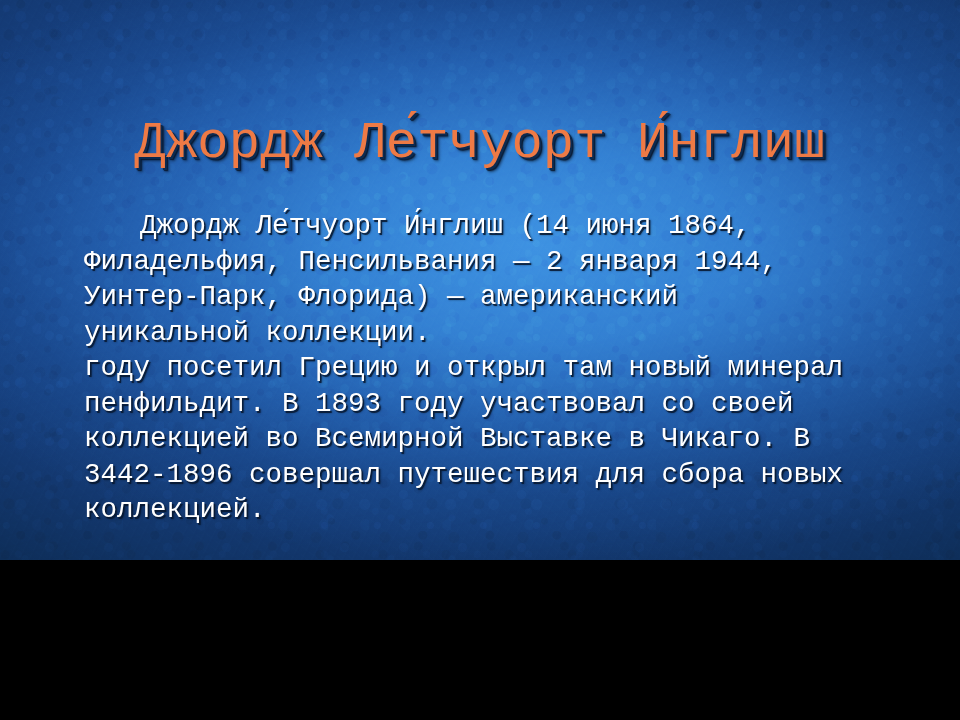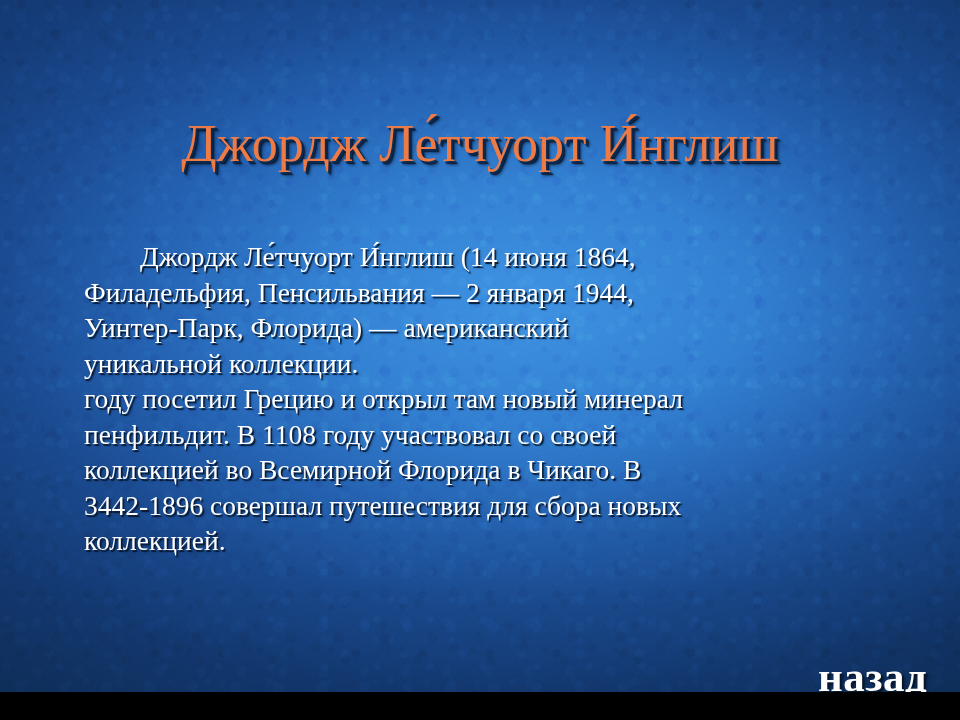--- a/index.html
+++ b/index.html
@@ -4,23 +4,23 @@
 <style>
   html, body {
     margin: 0;
     padding: 0;
     background: #000;
   }
 
   #slide {
     position: relative;
     width: 960px;
-    height: 692px;
+    height: 560px;
     overflow: hidden;
-    font-family: Liberation Serif, serif;
+    font-family: Liberation Mono, monospace;
     
     background-color: #123f7e;
     background-image:
       radial-gradient(ellipse 78% 62% at 56% 44%,
           rgba(40,104,190,0.95) 0%,
           rgba(32,90,172,0.85) 28%,
           rgba(22,68,140,0.55) 52%,
           rgba(14,48,100,0.25) 72%,
           rgba(10,36,74,0.00) 92%),
       radial-gradient(ellipse 120% 95% at 50% 40%,
@@ -115,21 +115,20 @@
     position: absolute;
     left: 84px;
     top: 208px;
     width: 800px;
     font-size: 27.5px;
     line-height: 35.5px;
     color: #ffffff;
     text-shadow:
       1.5px 1.5px 0 rgba(8,24,48,0.80),
       2px 2px 2px rgba(4,14,30,0.55);
-    margin-top: 31px;
   }
 
   #body-text .line {
     white-space: nowrap;
   }
 
   #body-text .indent {
     padding-left: 56px;
   }
 
@@ -157,21 +156,21 @@
   <div id="texture2"></div>
 
   <h1 id="title">Джордж Ле́тчуорт И́нглиш</h1>
 
   <div id="body-text">
       <div class="line indent">Джордж Ле́тчуорт И́нглиш (14 июня 1864,</div>
       <div class="line">Филадельфия, Пенсильвания — 2 января 1944,</div>
       <div class="line">Уинтер-Парк, Флорида) — американский</div>
       <div class="line">уникальной коллекции.</div>
       <div class="line">году посетил Грецию и открыл там новый минерал</div>
-      <div class="line">пенфильдит. В 1108 году участвовал со своей</div>
-      <div class="line">коллекцией во Всемирной Флорида в Чикаго. В</div>
+      <div class="line">пенфильдит. В 1893 году участвовал со своей</div>
+      <div class="line">коллекцией во Всемирной Выставке в Чикаго. В</div>
       <div class="line">3442-1896 совершал путешествия для сбора новых</div>
       <div class="line">коллекцией.</div>
     </div>
 
   <div id="back-button">назад</div>
 
 </div>
 
 </body></html>

